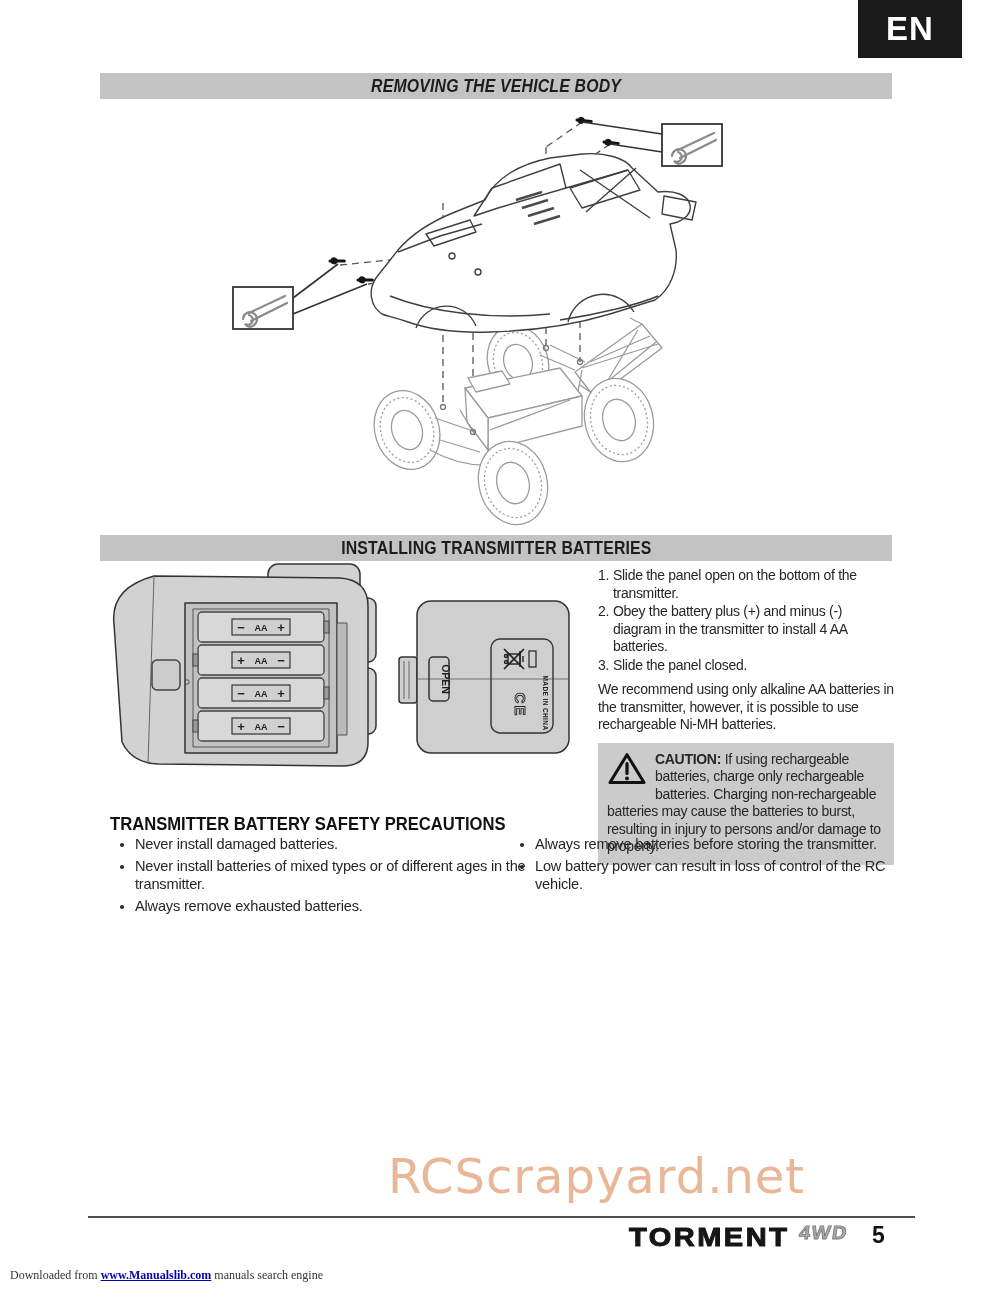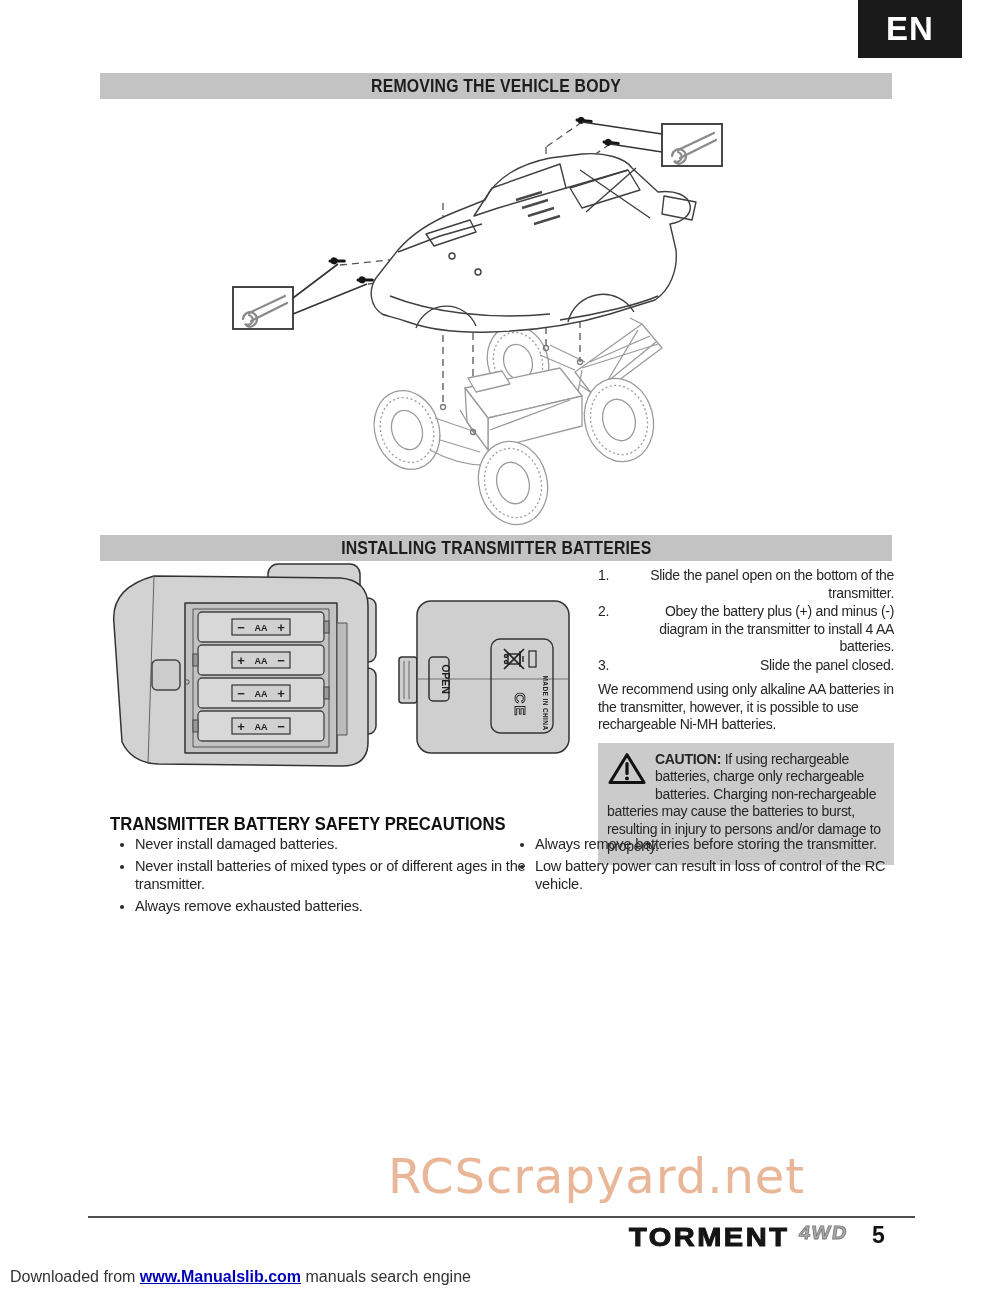--- a/index.html
+++ b/index.html
@@ -9,35 +9,35 @@
   
   .en-badge{position:absolute;left:858px;top:0;width:104px;height:58px;background:#1a1a1a;
             color:#fff;display:flex;align-items:center;justify-content:center;
             font-size:33px;font-weight:bold;letter-spacing:1px;}
 
   
   .section-bar{position:absolute;left:100px;width:792px;height:26px;background:#c3c3c3;
                display:flex;align-items:center;justify-content:center;}
   .section-bar span{font-size:18px;font-weight:bold;color:#1d1d1d;letter-spacing:0.2px;
                     transform:scaleX(0.88);transform-origin:center;white-space:nowrap;}
-  .bar-removing{top:73px;}
+  .bar-removing{top:73px;font-style:italic;}
   .bar-installing{top:535px;}
 
   
   .diagram{position:absolute;}
   .d-vehicle{left:230px;top:100px;}
   .d-transmitter{left:108px;top:560px;}
   .d-door{left:395px;top:593px;}
 
   
   .instructions{position:absolute;left:598px;top:567px;width:296px;font-size:14px;
                 line-height:17.5px;letter-spacing:-0.3px;}
   .step{display:flex;margin-bottom:1px;}
   .step-num{flex:none;width:15px;}
-  .step-text{flex:1;text-align:right;}
+  .step-text{flex:1;}
   .recommend{margin-top:7px;}
   .caution-box{margin-top:9px;background:#cbcbcb;padding:8px 9px 9px 9px;}
   .caution-box .w-icon{float:left;width:40px;height:34px;margin:1px 8px 2px 0;}
   .caution-label{font-weight:bold;}
 
   
   .safety-title{position:absolute;left:110px;top:814px;font-size:17.5px;font-weight:bold;
                 color:#111;transform:scaleX(0.95);transform-origin:left;white-space:nowrap;}
   .bullets{position:absolute;margin:0;padding-left:17px;font-size:14.6px;line-height:17.5px;
            letter-spacing:-0.2px;}
@@ -52,22 +52,22 @@
 
   
   .footer-rule{position:absolute;left:88px;top:1216px;width:827px;height:2px;background:#4f4f4f;z-index:1;}
   .brand{position:absolute;left:629px;top:1221px;display:flex;align-items:flex-start;z-index:2;}
   .brand .torment{font-size:29px;font-weight:bold;color:#151515;letter-spacing:2.5px;
                   -webkit-text-stroke:1.1px #151515;transform:scaleY(0.92);}
   .brand .fourwd{font-size:20px;font-weight:bold;color:#ababab;margin-left:10px;
                  -webkit-text-stroke:0.9px #7a7a7a;transform:skewX(-8deg) scaleY(0.95);letter-spacing:1.5px;}
   .page-num{position:absolute;left:872px;top:1222px;font-size:23px;font-weight:bold;color:#111;z-index:2;}
 
-  .download-note{position:absolute;left:10px;top:1268px;font-family:Liberation Sans, sans-serif;
-                 font-size:16px;color:#333;}
+  .download-note{position:absolute;left:10px;top:1268px;font-family:Liberation Serif, serif;
+                 font-size:12px;color:#333;}
   .download-note a{color:#0000bb;text-decoration:underline;font-weight:bold;}
 
   svg text{font-family:"Liberation Sans", sans-serif;}
 </style>
 </head>
 <body>
 
 <div class="page">
 
   <div class="en-badge">EN</div>

